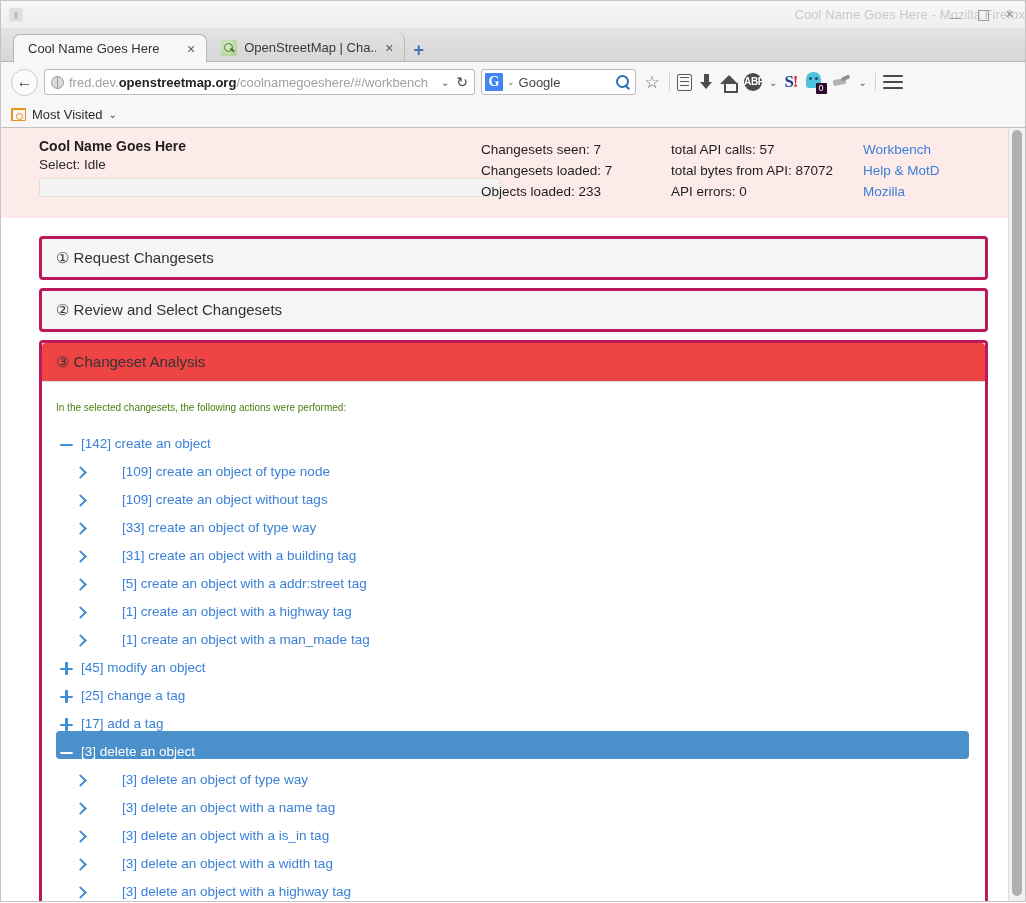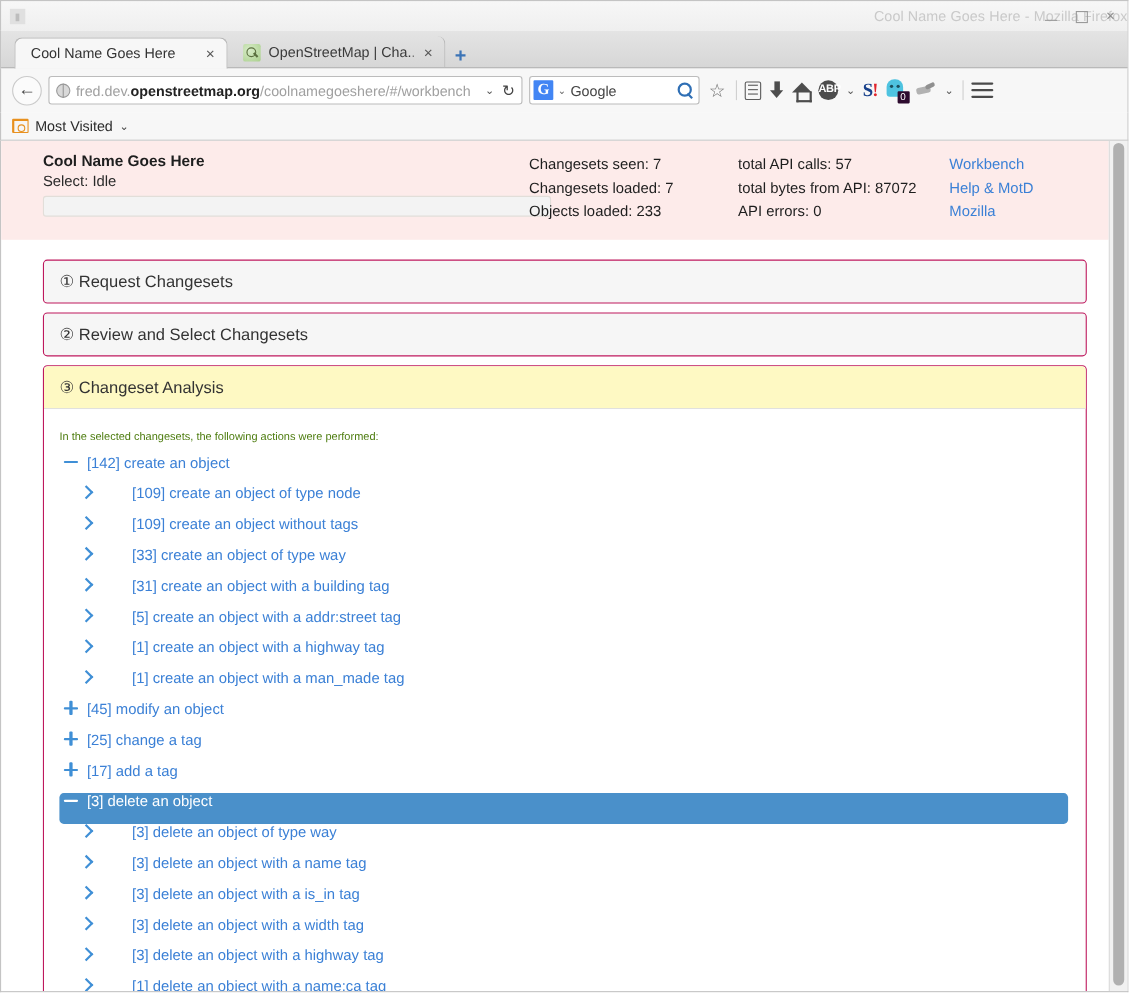--- a/index.html
+++ b/index.html
@@ -185,34 +185,34 @@
   .sb-progress { height:19px; background:#f3f3f3; border:1px solid #e2ded9; border-radius:3px; width:462px; }
   .sb-col { font-size:13.5px; color:#1e1e1e; line-height:21px; }
   .sb-col1 { width: 190px; padding-top:1px; }
   .sb-col2 { width: 192px; padding-top:1px; }
   .sb-links { padding-top:1px; }
   .sb-links a { display:block; font-size:13.5px; line-height:21px; color:#3b80d6; text-decoration:none; }
 
   
   .content { padding: 18px 20px 0 38px; }
   .acc {
-    border:1px solid #be185d; border-radius:4px; background:#f6f6f6;
+    border:3px solid #be185d; border-radius:4px; background:#f6f6f6;
     margin-bottom: 8px;
   }
   .acc-head { padding: 10px 14px; font-size:15px; color:#333; }
   .acc.open { background:#fff; }
-  .acc.open .acc-head { background:#fef9c3; border-bottom:1px solid #dedede; border-radius:4px 4px 0 0; }
+  .acc.open .acc-head { background:#ef4444; border-bottom:1px solid #dedede; border-radius:4px 4px 0 0; }
   .acc-body { padding: 20px 16px 14px 14px; }
   .acc-intro { font-size:10px; color:#4d7c0f; margin-bottom: 10px; }
 
   
   .tree { list-style:none; }
   .tnode { list-style:none; }
   .trow {
-    display:flex; align-items:flex-start; gap:8px;
+    display:flex; align-items:flex-end; gap:8px;
     height: 28px; border-radius:4px; padding-left: 4px;
   }
   .trow.level1 { margin-left: 14px; gap: 35px; }
   .trow.selected { background:#4a90ca; }
   .tico { width:13px; flex:0 0 13px; display:flex; align-items:center; justify-content:center; color:#3f8fd6; font-size:13px; font-weight:700; }
   .tico.minus { position:relative; height:13px; }
   .tico.minus::before { content:""; position:absolute; left:0; top:5.5px; width:13px; height:2.6px; background:#3f8fd6; border-radius:1px; }
   .tico.plus { position:relative; height:13px; }
   .tico.plus::before { content:""; position:absolute; left:0; top:5.5px; width:13px; height:2.6px; background:#3f8fd6; border-radius:1px; }
   .tico.plus::after { content:""; position:absolute; left:5.2px; top:0.3px; width:2.6px; height:13px; background:#3f8fd6; border-radius:1px; }

